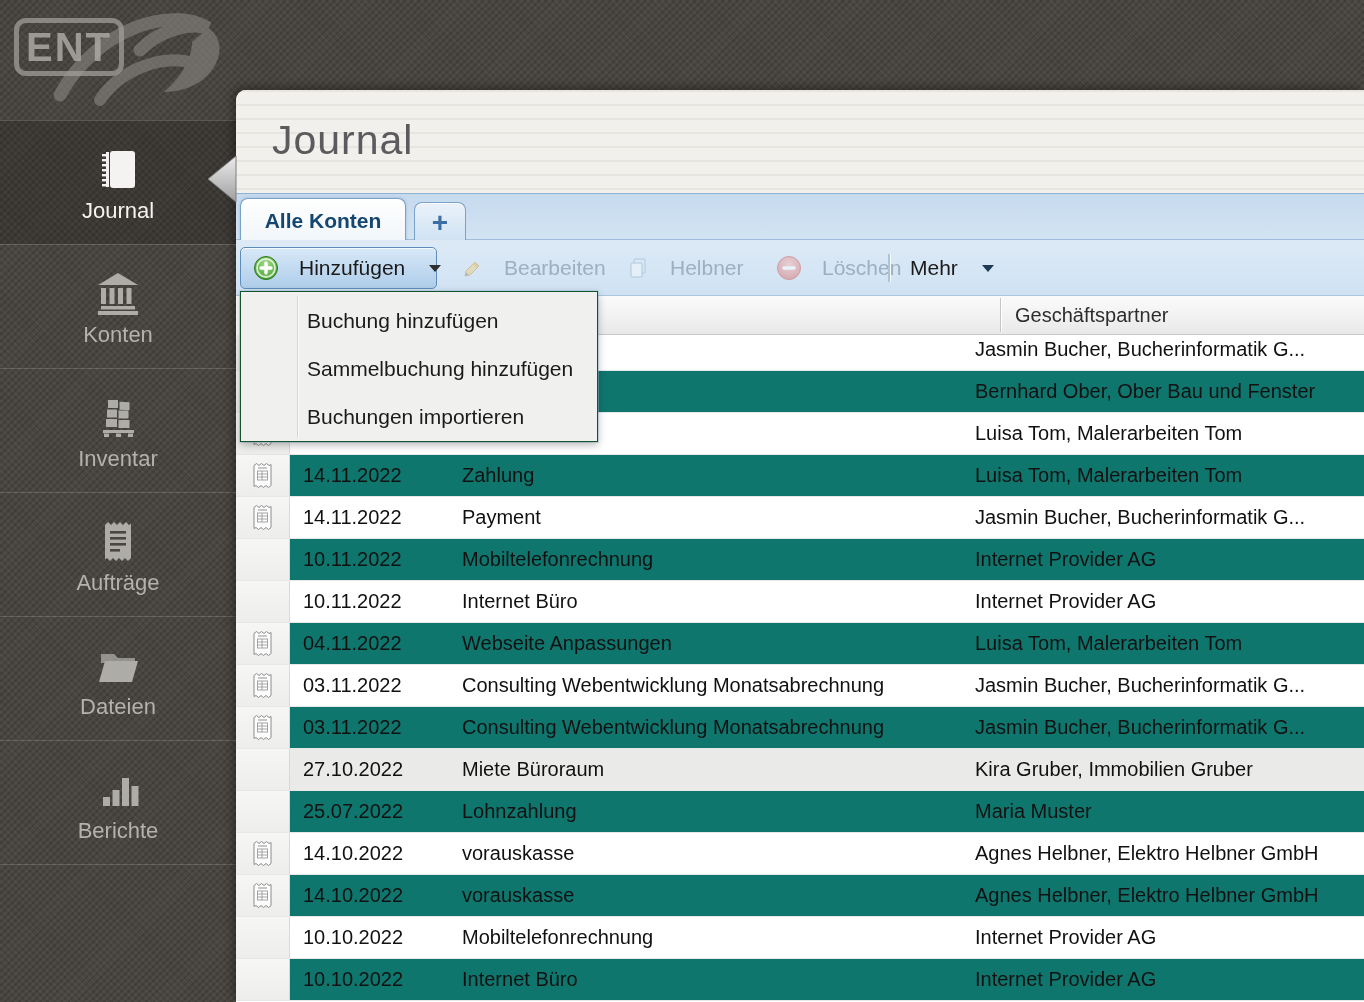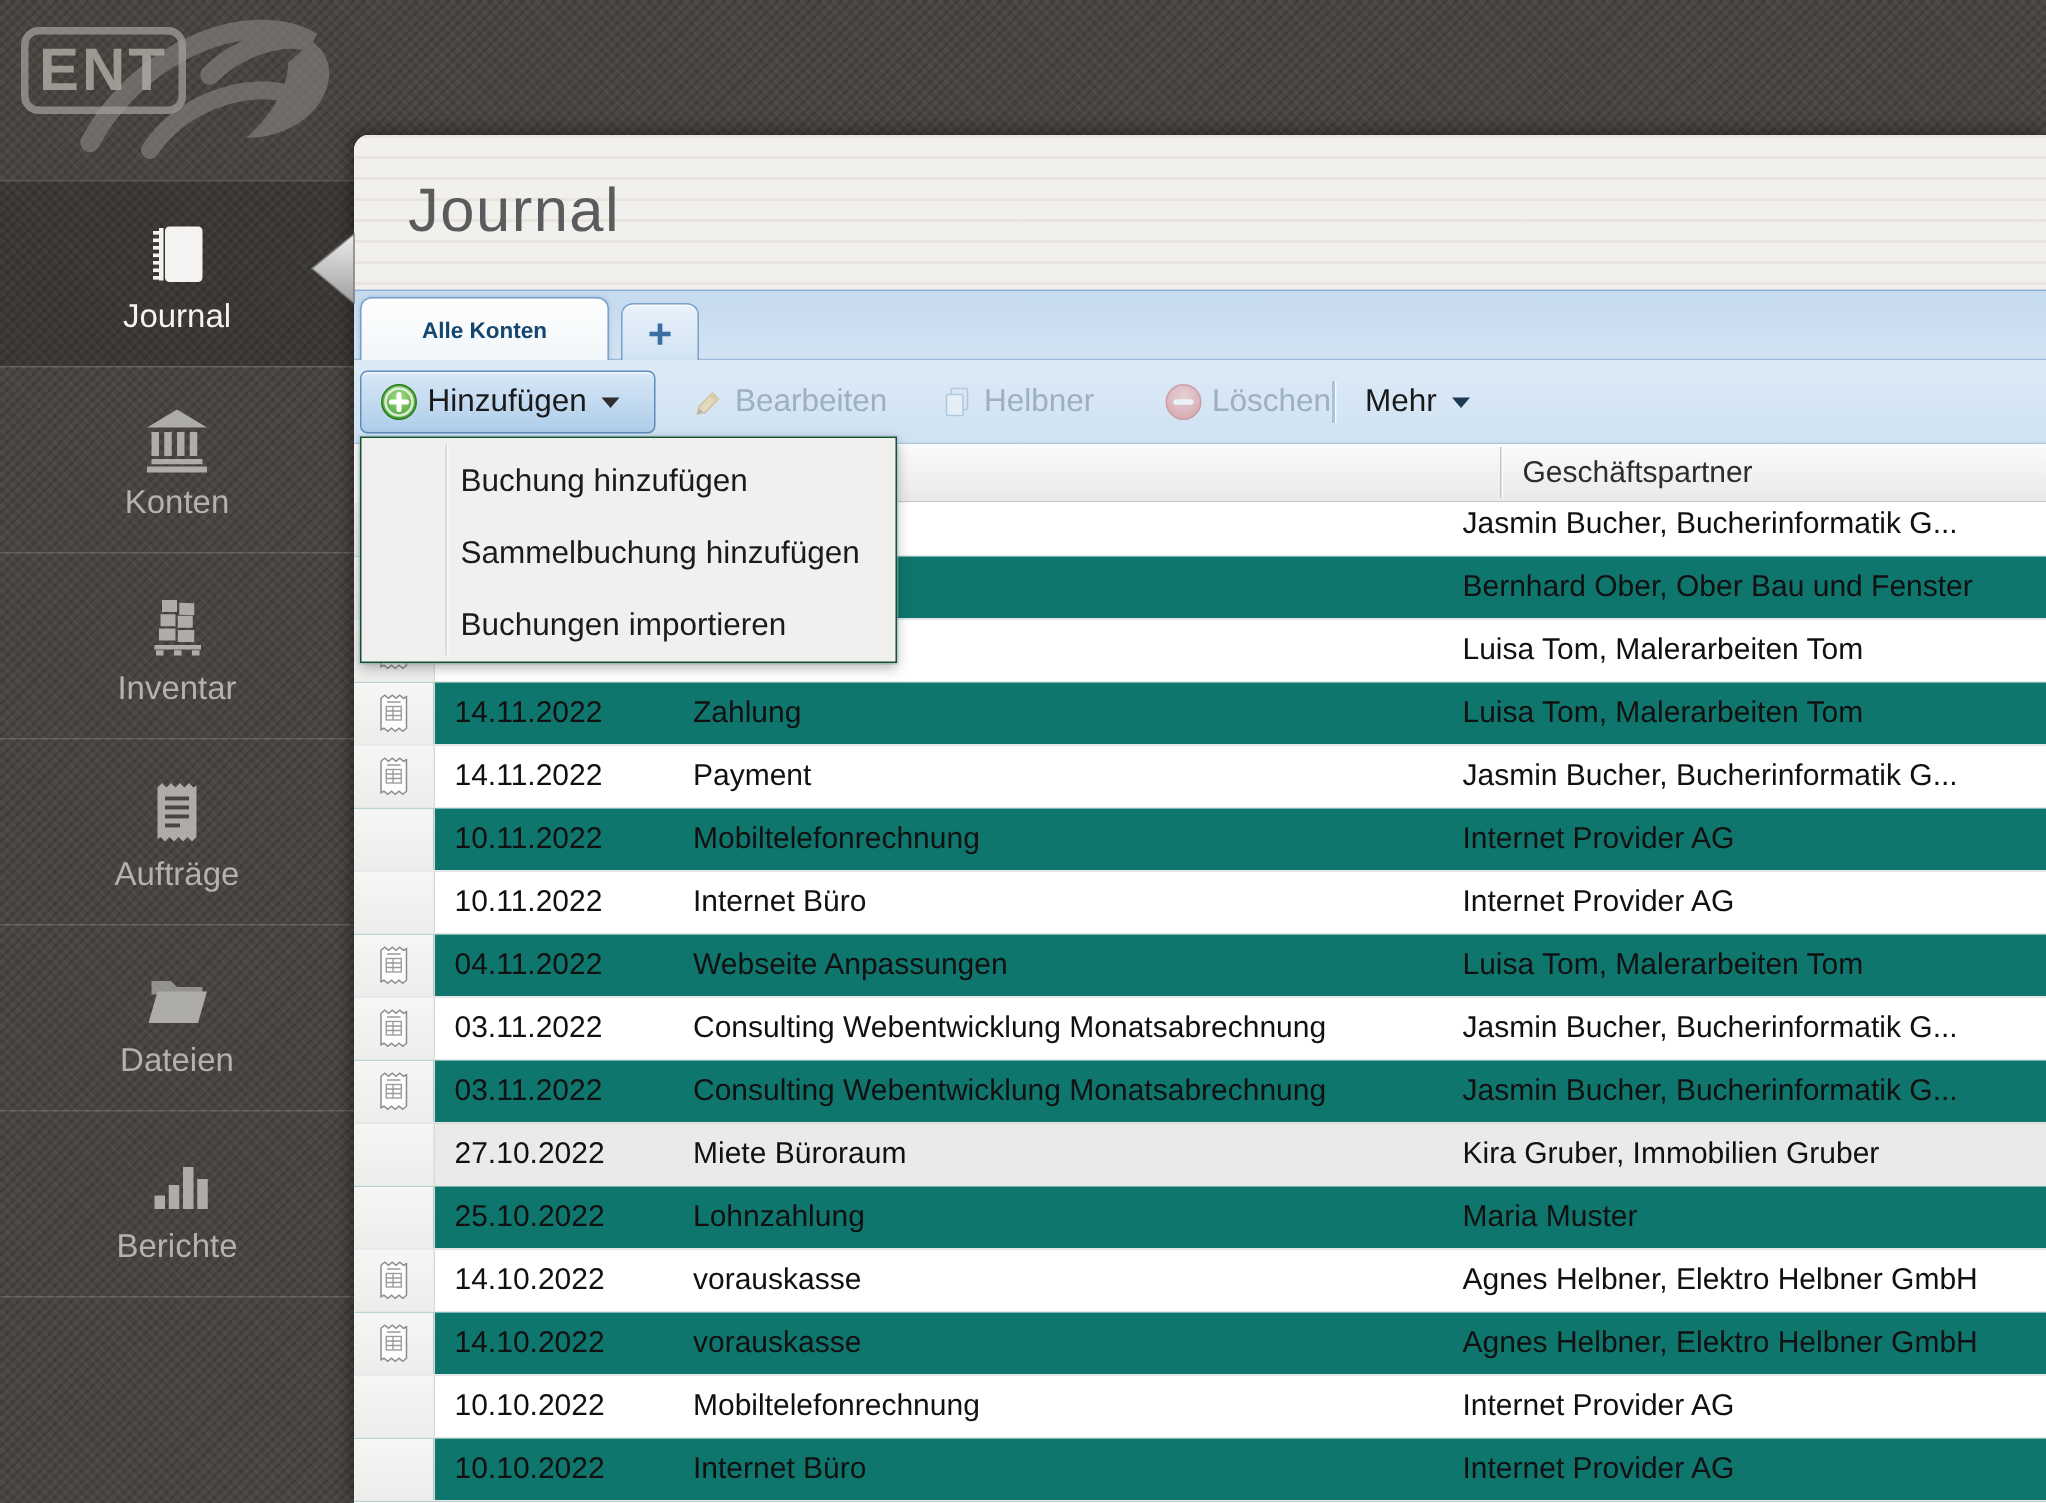--- a/index.html
+++ b/index.html
@@ -57,38 +57,38 @@
     background:linear-gradient(180deg,#c6daee 0%,#d2e3f3 100%);
     border-top:1px solid #8fb2d3;box-sizing:border-box;
     border-bottom:1px solid #9dbcd9;
   }
   .tab-active{
     position:absolute;left:4px;top:4px;width:164px;height:43px;
     background:linear-gradient(180deg,#fefefe 0%,#f1f6fa 100%);
     border:1px solid #7aa2c8;border-bottom:none;border-radius:8px 8px 0 0;
     box-shadow:inset 0 1px 0 #fff, 0 0 3px rgba(120,160,200,.6);
     display:flex;align-items:center;justify-content:center;
-    font-size:15px;font-weight:bold;color:#14466f;
+    font-size:21px;font-weight:bold;color:#14466f;
   }
   .tab-add{
     position:absolute;left:178px;top:8px;width:50px;height:39px;
     background:linear-gradient(180deg,#eaf2fa 0%,#cfe2f2 100%);
     border:1px solid #7aa2c8;border-bottom:none;border-radius:8px 8px 0 0;
     box-shadow:inset 0 1px 0 rgba(255,255,255,.9);
     display:flex;align-items:center;justify-content:center;
     font-size:28px;font-weight:bold;color:#3a6ea5;line-height:1;
   }
   
   .toolbar{
     position:absolute;left:0;top:150px;width:100%;height:56px;
     background:linear-gradient(180deg,#ddeaf6 0%,#cfe2f3 100%);
     border-bottom:1px solid #aac6e0;box-sizing:border-box;
   }
   .tb-btn{
-    position:absolute;top:7px;height:42px;display:flex;align-items:center;gap:6px;
+    position:absolute;top:7px;height:42px;display:flex;align-items:center;gap:20px;
     font-size:21px;color:#1a1a1a;padding:0 12px;box-sizing:border-box;border-radius:5px;
   }
   .tb-btn.pressed{
     background:linear-gradient(180deg,#d8e8f7 0%,#aecdea 100%);
     border:1px solid #5e8cba;box-shadow:inset 0 1px 0 rgba(255,255,255,.7);
   }
   .tb-btn.disabled{color:#9dafc1;}
   .caret{width:0;height:0;border-left:6px solid transparent;border-right:6px solid transparent;
     border-top:7px solid #2e2e2e;margin-left:4px;}
   .tb-sep{position:absolute;left:652px;top:14px;width:2px;height:28px;
@@ -427,21 +427,21 @@
         <div class="cell-partner">Jasmin Bucher, Bucherinformatik G...</div>
       </div>
       <div class="row highlighted">
         <div class="cell-gutter"></div>
         <div class="cell-date">27.10.2022</div>
         <div class="cell-text">Miete Büroraum</div>
         <div class="cell-partner">Kira Gruber, Immobilien Gruber</div>
       </div>
       <div class="row even">
         <div class="cell-gutter"></div>
-        <div class="cell-date">25.10.2022</div>
+        <div class="cell-date">25.07.2022</div>
         <div class="cell-text">Lohnzahlung</div>
         <div class="cell-partner">Maria Muster</div>
       </div>
       <div class="row">
         <div class="cell-gutter">
           <svg width="21" height="27" viewBox="0 0 21 27">
             <path d="M2,3.5 L4.5,1.5 L7,3.5 L9.5,1.5 L12,3.5 L14.5,1.5 L17,3.5 L19,2.5 V23.5 L16.5,25.5 L14,23.5 L11.5,25.5 L9,23.5 L6.5,25.5 L4,23.5 L2,24.5 Z" fill="#fdfdfd" stroke="#8c8c8c" stroke-width="1"></path>
             <rect x="5.5" y="9" width="10" height="9" fill="#fff" stroke="#9a9a9a" stroke-width=".9"></rect>
             <path d="M5.5,12 h10 M5.5,15 h10 M10,9 v9" stroke="#9a9a9a" stroke-width=".9"></path>
             <path d="M6,6 h9" stroke="#9a9a9a" stroke-width="1.1"></path>

